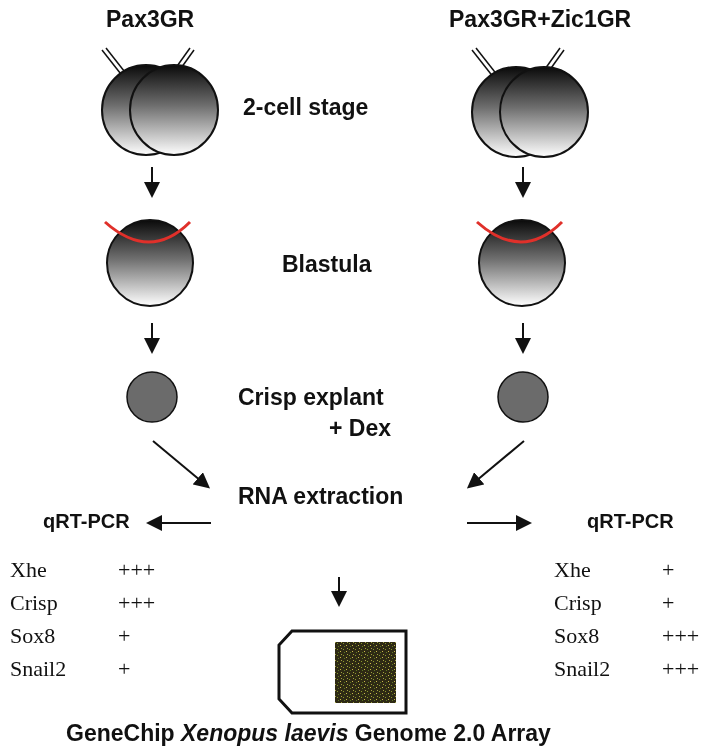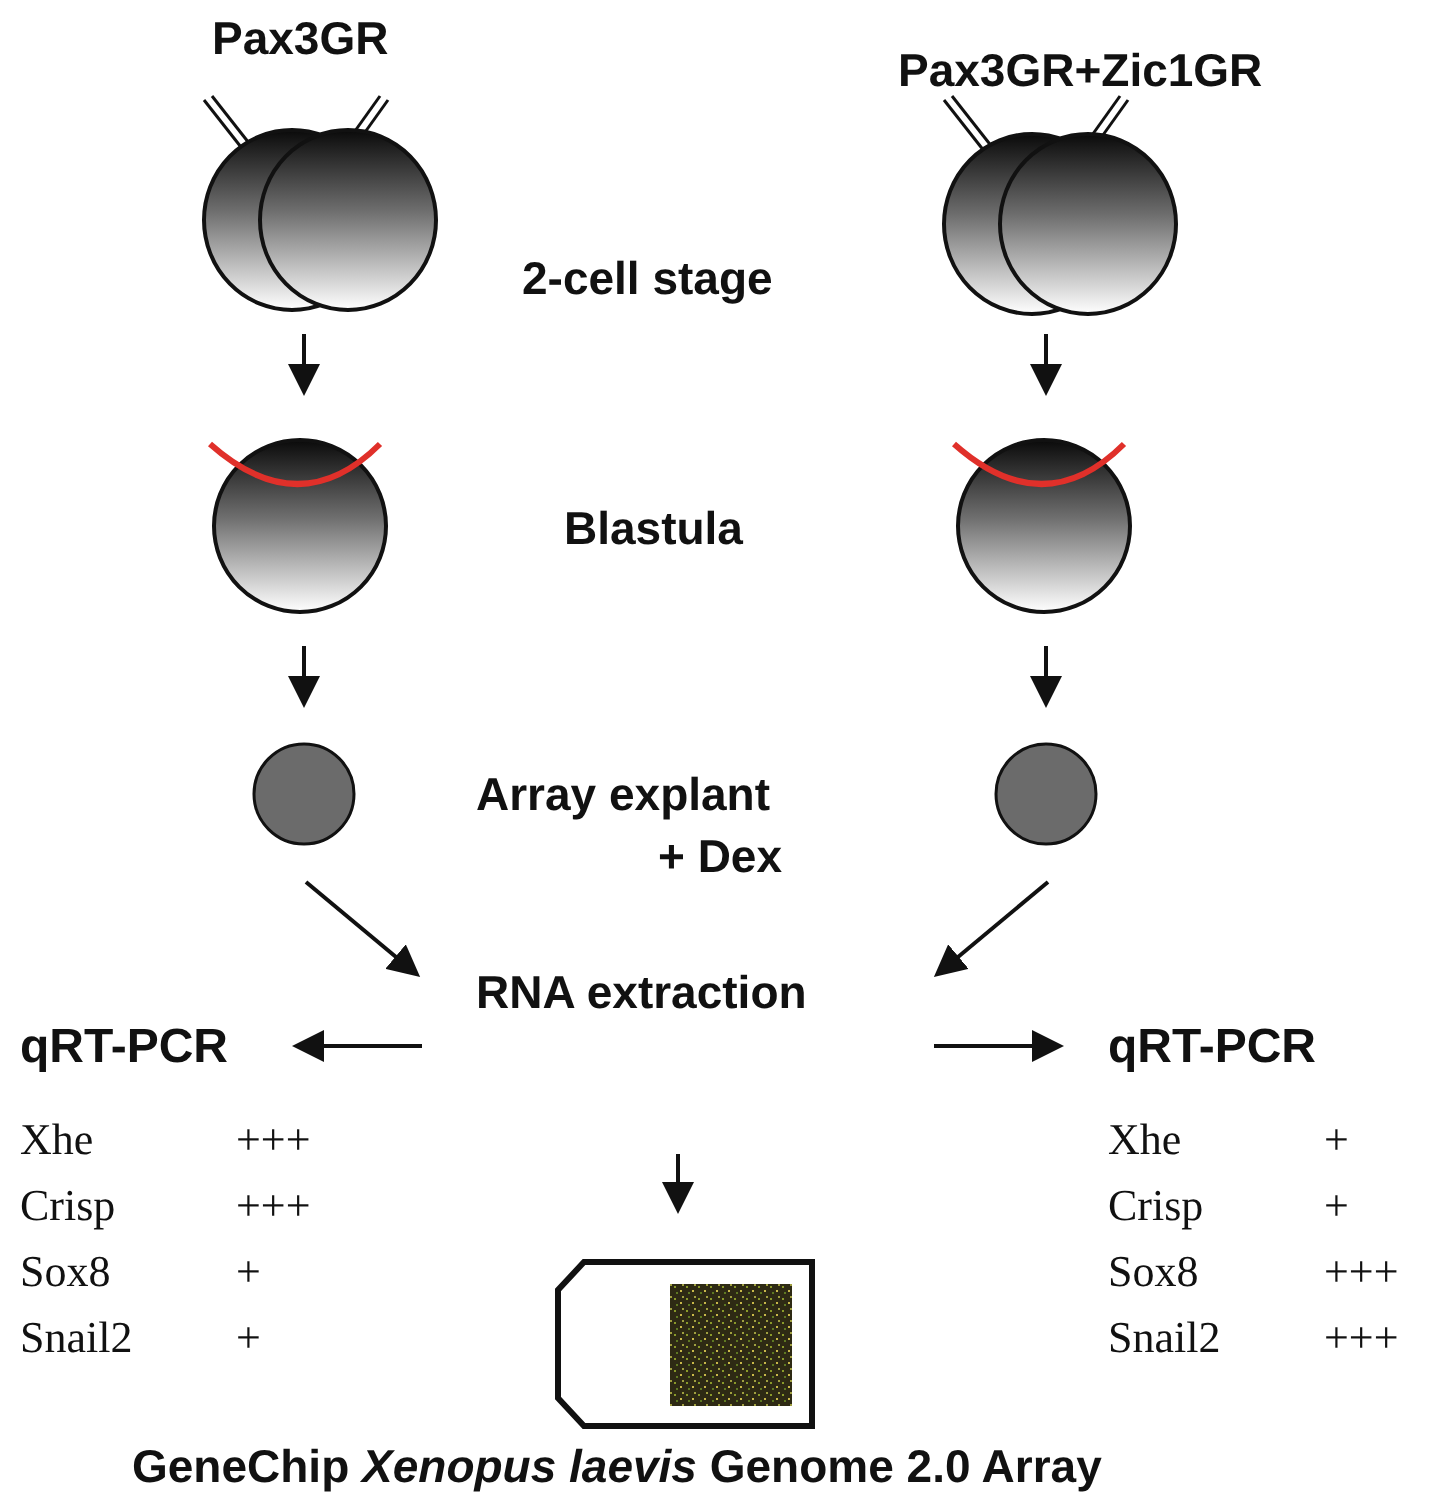--- a/index.html
+++ b/index.html
@@ -1,21 +1,21 @@
 <!DOCTYPE html>
 <html><head>
 <meta charset="utf-8">
 <style>
   html, body { margin: 0; padding: 0; background: #ffffff; }
   body { width: 724px; height: 749px; position: relative; overflow: hidden;
          font-family: "Liberation Sans", sans-serif; color: #111; }
   .txt { position: absolute; white-space: nowrap; }
   .title { font-size: 23px; font-weight: bold; }
   .stage { font-size: 23px; font-weight: bold; text-align: center; }
-  .qrt { font-size: 24px; font-weight: bold; }
+  .qrt { font-size: 20px; font-weight: bold; margin-left: 33px; }
   .gene { font-size: 22px; font-family: Liberation Serif, serif; }
   .footer { font-size: 23px; font-weight: bold; }
   .footer i { font-style: italic; margin-top: 36px; }
   svg.canvas { position: absolute; left: 0; top: 0; }
 </style>
 </head>
 <body>
 
 <svg class="canvas" width="724" height="749" viewBox="0 0 724 749">
   <defs>
@@ -79,25 +79,25 @@
 
   <line x1="339" y1="577" x2="339" y2="603" stroke="#111" stroke-width="2" marker-end="url(#ah)"></line>
 
   <g>
     <path d="M292,631 L406,631 L406,713 L292,713 L279,699 L279,645 Z" fill="#ffffff" stroke="#111" stroke-width="3"></path>
     <rect x="335" y="642" width="61" height="61" fill="url(#chipPat)"></rect>
   </g>
 </svg>
 
 <div class="txt title" style="left:106px; top:6px;">Pax3GR</div>
-<div class="txt title" style="left:449px; top:22px;">Pax3GR+Zic1GR</div>
+<div class="txt title" style="left:449px; top:6px;">Pax3GR+Zic1GR</div>
 
-<div class="txt stage" style="left:261px; top:94px;margin-top:32px;">2-cell stage</div>
+<div class="txt stage" style="left:243px; top:94px;">2-cell stage</div>
 <div class="txt stage" style="left:282px; top:251px;">Blastula</div>
-<div class="txt stage" style="left:238px; top:384px;">Array explant</div>
+<div class="txt stage" style="left:238px; top:384px;">Crisp explant</div>
 <div class="txt stage" style="left:294px; top:415px;margin-left:35px;">+ Dex</div>
 <div class="txt stage" style="left:238px; top:483px;">RNA extraction</div>
 
 <div class="txt qrt" style="left:10px; top:510px;">qRT-PCR</div>
 <div>
   <div class="txt gene" style="left:10px; top:557px;">Xhe</div>
   <div class="txt gene" style="left:118px; top:557px;">+++</div>
   <div class="txt gene" style="left:10px; top:590px;">Crisp</div>
   <div class="txt gene" style="left:118px; top:590px;">+++</div>
   <div class="txt gene" style="left:10px; top:623px;">Sox8</div>

